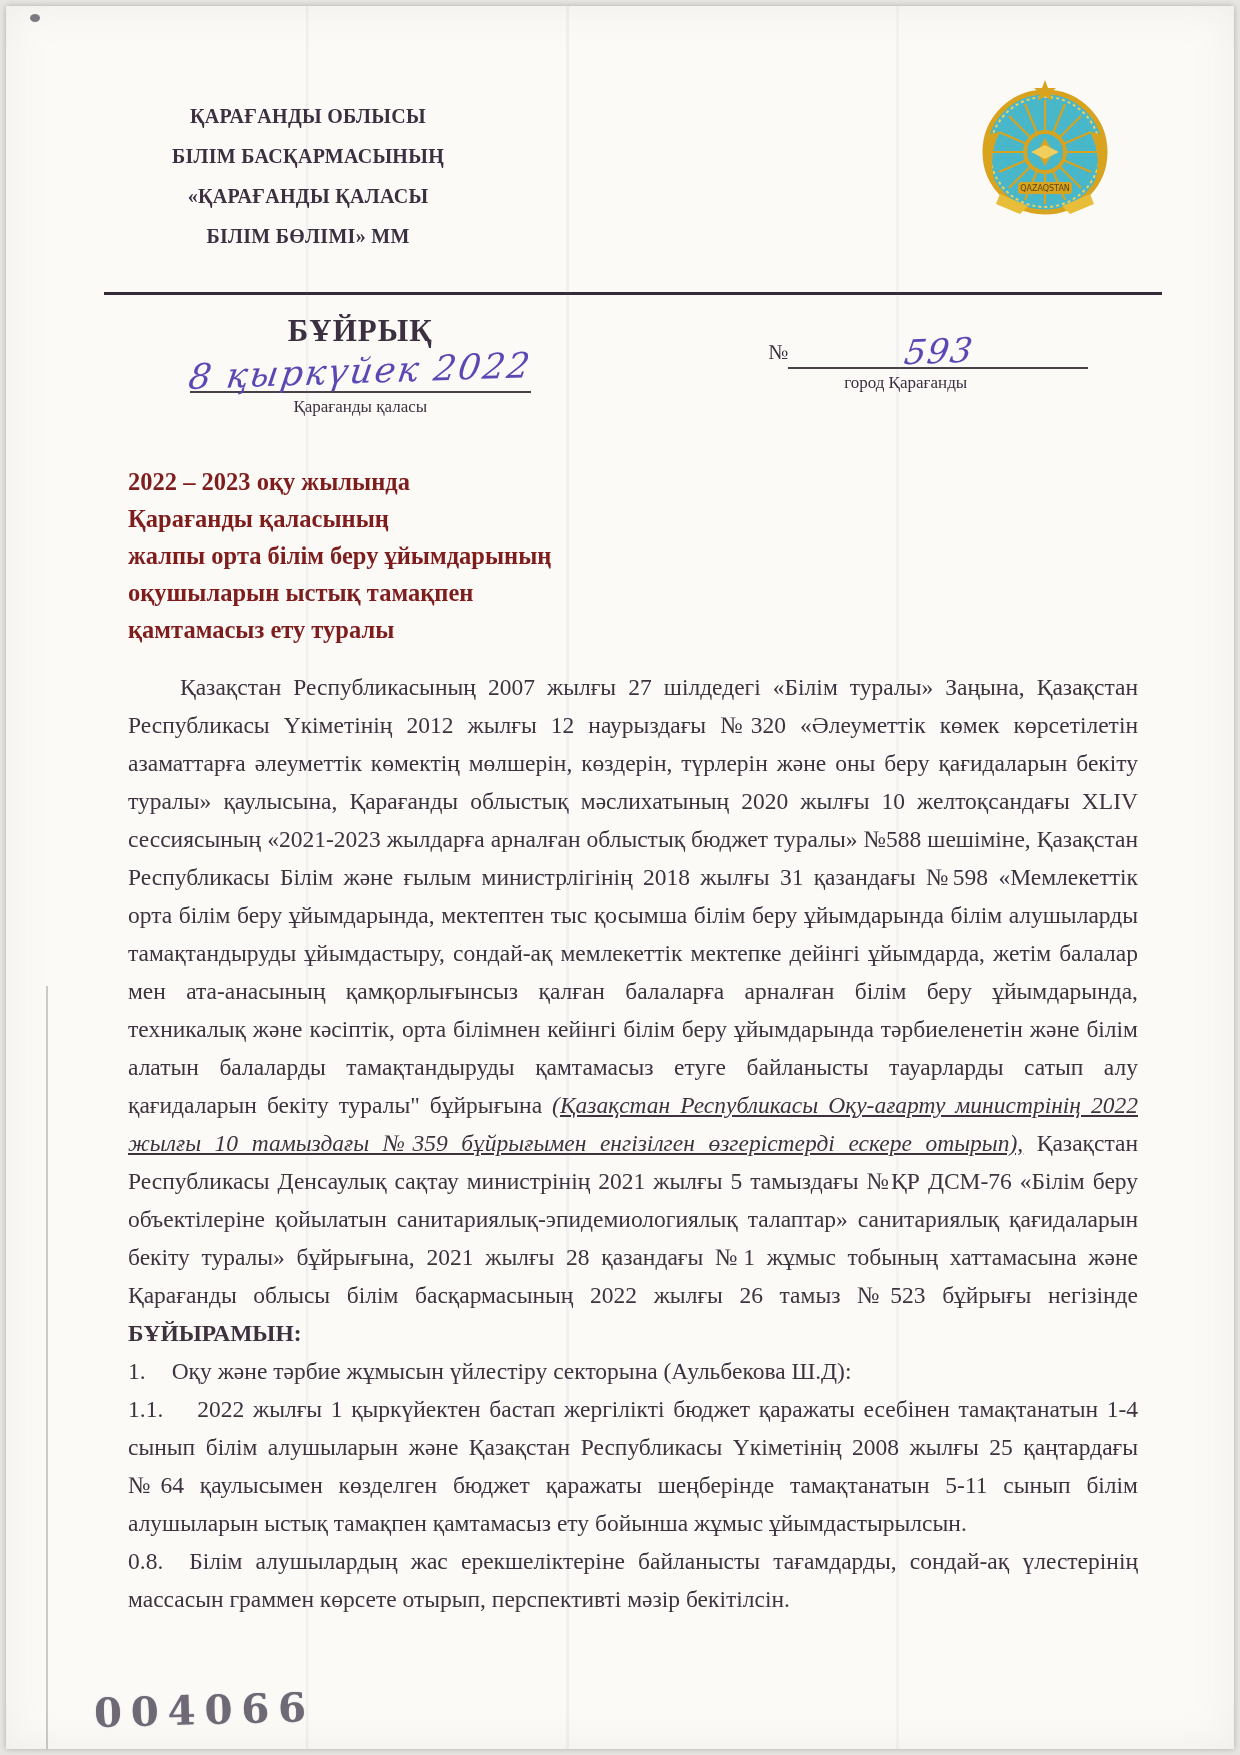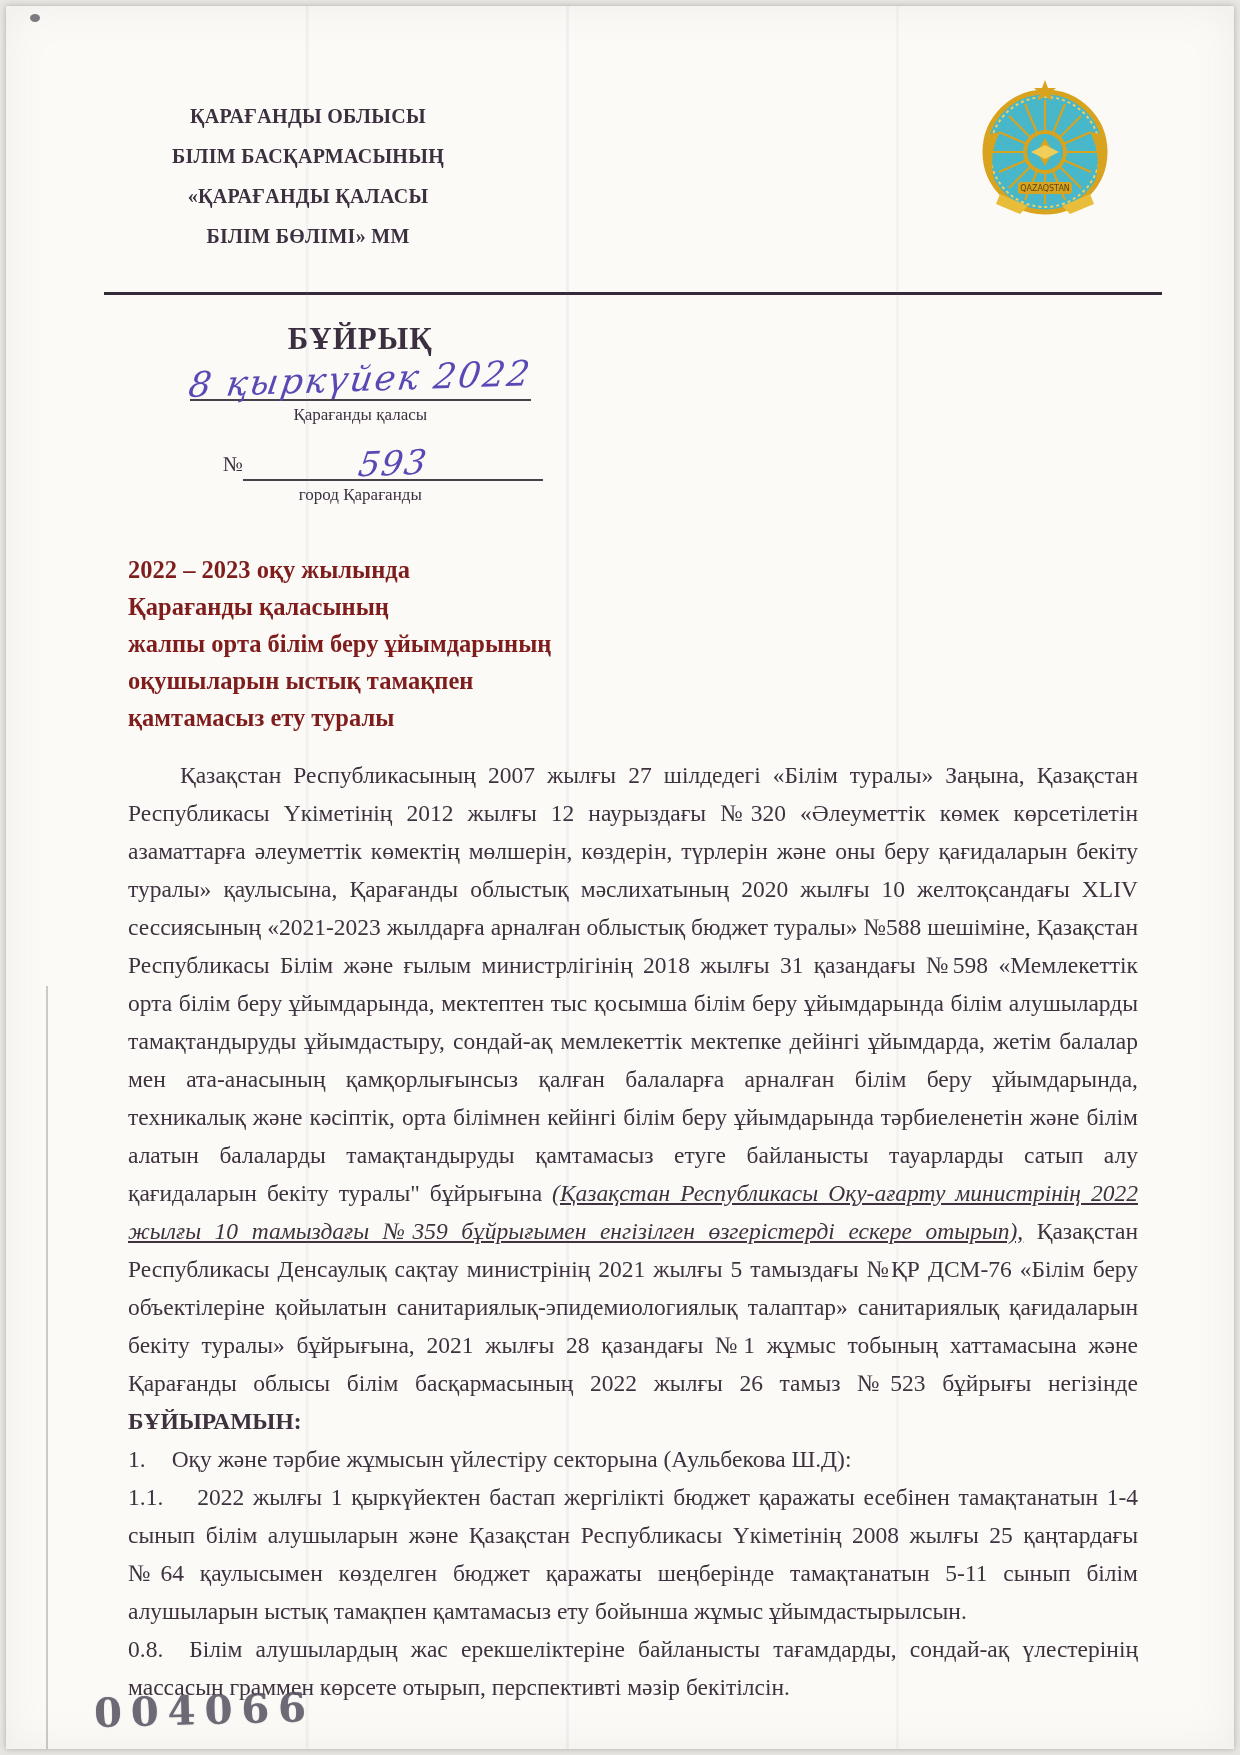--- a/index.html
+++ b/index.html
@@ -29,21 +29,21 @@
   .header-row{display:flex;align-items:flex-start;justify-content:space-between;}
   .org{font-weight:bold;font-size:20px;line-height:40px;text-align:center;letter-spacing:.3px;white-space:pre-line;color:#3c3040;}
   .org.left{width:360px;padding-top:22px;}
   .org.right{width:440px;padding-top:18px;}
   .emblem-wrap{width:150px;height:150px;flex:0 0 auto;margin-top:0;position:relative;left:-18px;}
 
   
   .divider{margin:36px -24px 0 -24px;border:0;border-top:3px solid #352b38;height:0;}
 
   
-  .order-row{display:flex;justify-content:space-between;margin-top:26px;flex-direction:column;}
+  .order-row{display:flex;justify-content:space-between;margin-top:18px;}
   .order-col{width:46%;text-align:center;}
   .order-title{font-weight:bold;font-size:31px;letter-spacing:1px;color:#3c3040;}
   .hand{
     font-family:"DejaVu Serif",serif;
     font-style:italic;
     color:#5a49b4;
     transform:skewX(-10deg) rotate(-2deg);
     display:inline-block;
   }
   .date-line{display:inline-block;min-width:330px;border-bottom:2px solid #4a4048;margin-top:2px;padding-bottom:0;}

